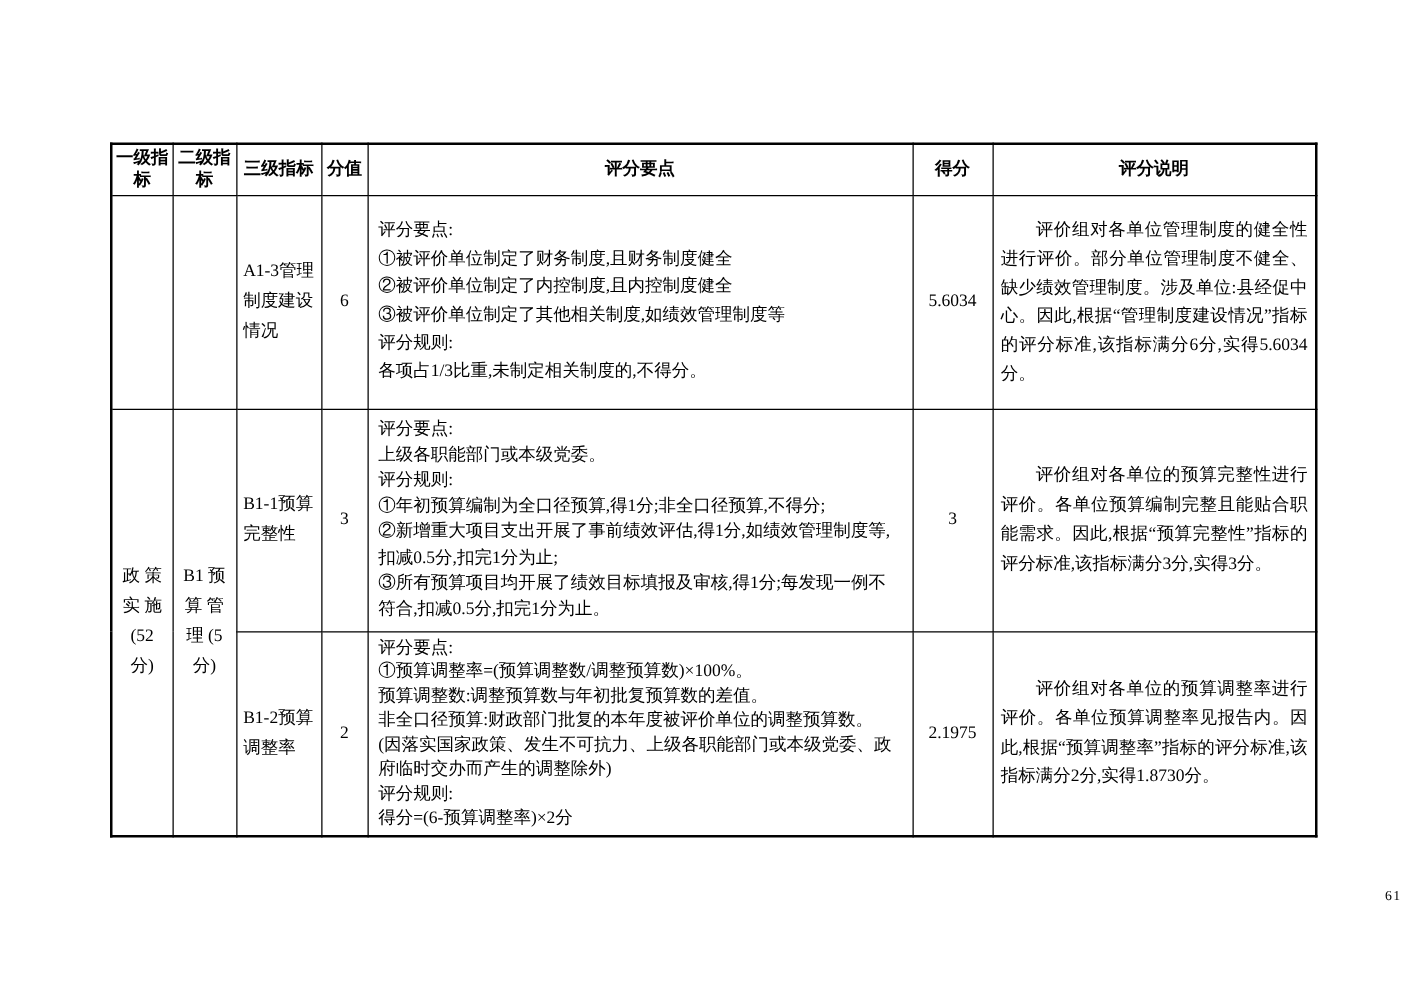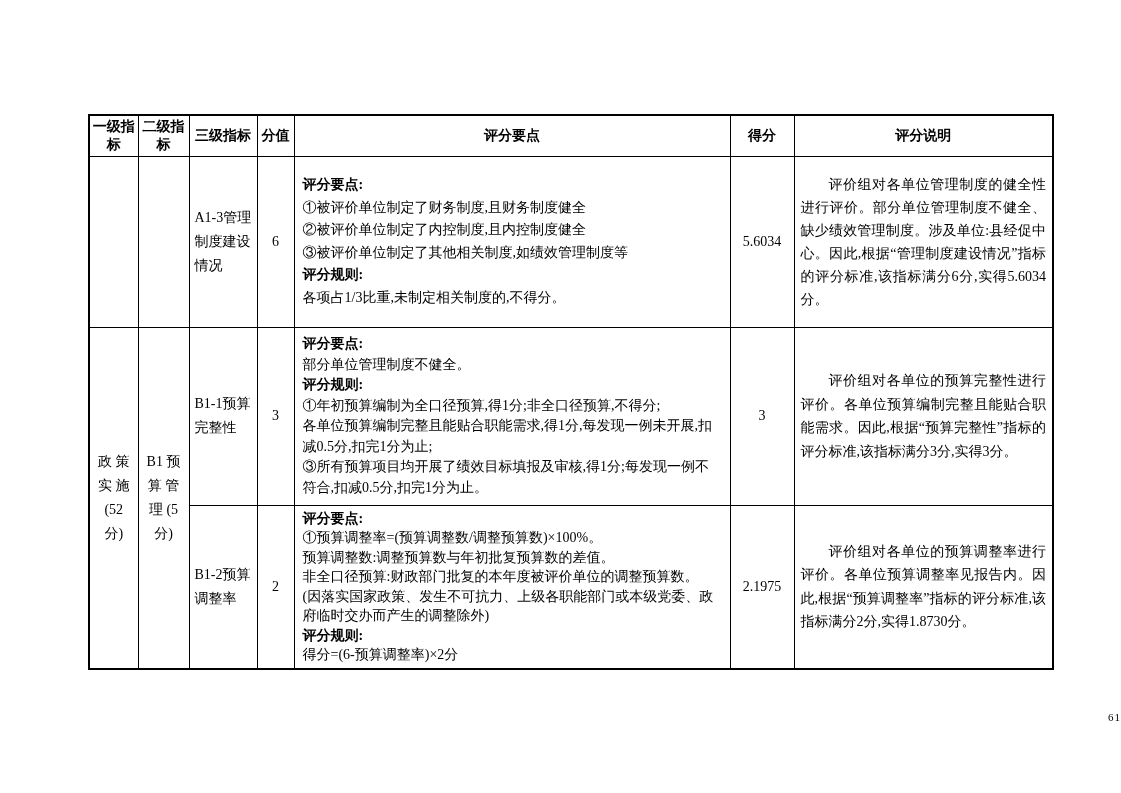--- a/index.html
+++ b/index.html
@@ -25,21 +25,21 @@
   tr.r3{height:161px;}
   th{font-weight:bold;text-align:center;padding:1px 2px;line-height:18px;}
 
   td.lv{white-space:pre-line;text-align:center;line-height:24px;padding:0 2px;font-size:14px;}
   td.ind{white-space:pre-line;text-align:left;padding:0 5px;line-height:24px;}
   td.num{text-align:center;padding:0 1px;}
   td.points{padding:3px 8px;text-align:left;}
   td.points .pl{line-height:22.5px;}
   tr.r2 td.points .pl{line-height:20.5px;}
   tr.r3 td.points .pl{line-height:19.5px;}
-  .bold{font-weight:bold;}
+  .bold{font-weight:normal;}
   td.explain{
     padding:16px 6px;text-align:justify;text-indent:2em;line-height:23.5px;
   }
   tr.r1 td.explain{line-height:23px;}
 
   .pageno{
     position:absolute;top:711px;left:0;width:100%;
     text-align:right;font-size:11px;letter-spacing:1px;
   }
 </style>
@@ -96,24 +96,24 @@
 分)</td>
       <td class="lv" rowspan="2">B1 预
 算 管
 理 (5
 分)</td>
       <td class="ind">B1-1预算
 完整性</td>
       <td class="num">3</td>
       <td class="points">
         <div class="pl bold">评分要点:</div>
-        <div class="pl">部分单位管理制度不健全。</div>
+        <div class="pl">上级各职能部门或本级党委。</div>
         <div class="pl bold">评分规则:</div>
         <div class="pl">①年初预算编制为全口径预算,得1分;非全口径预算,不得分;</div>
-        <div class="pl">各单位预算编制完整且能贴合职能需求,得1分,每发现一例未开展,扣减0.5分,扣完1分为止;</div>
+        <div class="pl">②新增重大项目支出开展了事前绩效评估,得1分,如绩效管理制度等,扣减0.5分,扣完1分为止;</div>
         <div class="pl">③所有预算项目均开展了绩效目标填报及审核,得1分;每发现一例不符合,扣减0.5分,扣完1分为止。</div>
       </td>
       <td class="num">3</td>
       <td class="explain">评价组对各单位的预算完整性进行评价。各单位预算编制完整且能贴合职能需求。因此,根据“预算完整性”指标的评分标准,该指标满分3分,实得3分。</td>
     </tr>
 
     <tr class="r3">
       <td class="ind">B1-2预算
 调整率</td>
       <td class="num">2</td>

